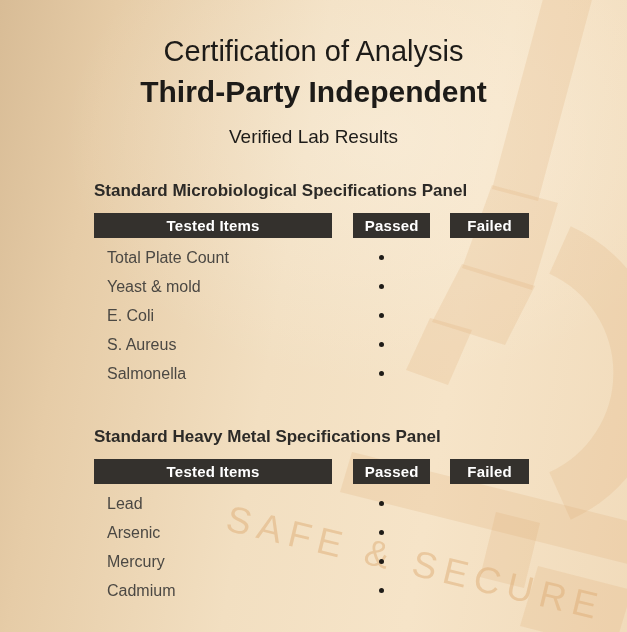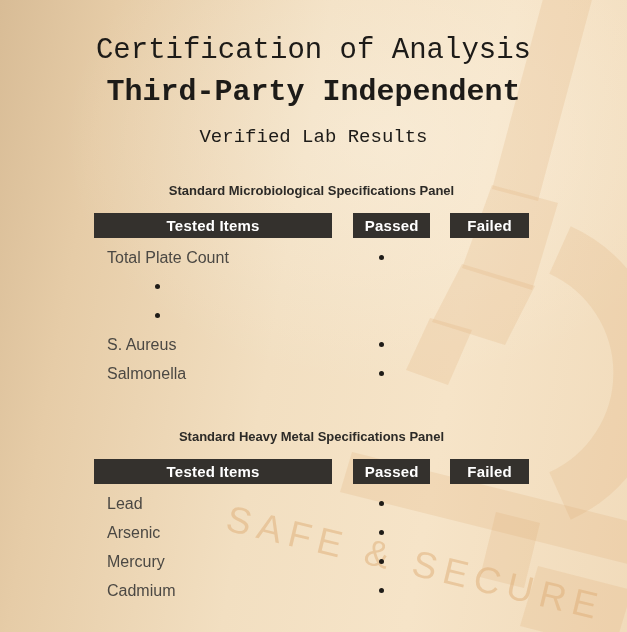--- a/index.html
+++ b/index.html
@@ -25,21 +25,21 @@
     font-weight: 500;
     letter-spacing: 7px;
     color: var(--watermark-tint, #dfae77);
     opacity: 0.5;
     transform: rotate(13.5deg);
     transform-origin: left top;
     white-space: nowrap;
     pointer-events: none;
   }
   
-  .hdr { position: absolute; top: 0; left: 0; width: 100%; z-index: 1; text-align: center; font-family: Liberation Mono, monospace; }
+  .hdr { position: absolute; top: 0; left: 0; width: 100%; z-index: 1; text-align: center; }
   .hdr .l1 {
     margin: 36px 0 0 0;
     font-size: 29px; line-height: 30px; font-weight: 500;
     color: var(--title-text, #1d1b18);
   }
   .hdr .l2 {
     margin: 10px 0 0 0;
     font-size: 30px; line-height: 32px; font-weight: 700;
     color: var(--title-text, #1d1b18);
   }
@@ -48,22 +48,22 @@
     font-size: 19px; line-height: 26px; font-weight: 500;
     color: var(--title-text, #1d1b18);
   }
   
   #panels { position: absolute; left: 94px; top: 0; width: 435px; height: 100%; z-index: 1; }
   #panels section.panel { position: absolute; left: 0; width: 435px; }
   #panels section.panel:nth-of-type(1) { top: 181px; }
   #panels section.panel:nth-of-type(2) { top: 427px; }
   .panel-title {
     margin: 0; height: 20px; line-height: 20px;
-    text-align: center;
-    font-size: 13px; font-weight: 700;
+    text-align: left;
+    font-size: 17px; font-weight: 700;
     color: #2c2a27;
   }
   .thead { display: flex; margin-top: 12px; }
   .th {
     height: 25px; line-height: 25px;
     background: var(--header-bar-bg, #34312d);
     color: var(--header-bar-text, #ffffff);
     font-size: 15px; font-weight: 700;
     text-align: center;
     letter-spacing: 0.2px;
@@ -125,27 +125,29 @@
     <div class="tbody">
   <div class="trow">
     <div class="td-item">Total Plate Count</div>
     <div class="td-passed">
               <span class="dot"></span>
             </div>
     <div class="td-failed"></div>
   </div>
 
   <div class="trow">
-    <div class="td-passed">
-              <span class="dot"></span>
-            </div>
-    <div class="td-failed"></div>
-  </div>
-
-  <div class="trow">
+    <div class="td-item">Yeast &amp; mold</div>
+    <div class="td-passed">
+              <span class="dot"></span>
+            </div>
+    <div class="td-failed"></div>
+  </div>
+
+  <div class="trow">
+    <div class="td-item">E. Coli</div>
     <div class="td-passed">
               <span class="dot"></span>
             </div>
     <div class="td-failed"></div>
   </div>
 
   <div class="trow">
     <div class="td-item">S. Aureus</div>
     <div class="td-passed">
               <span class="dot"></span>

